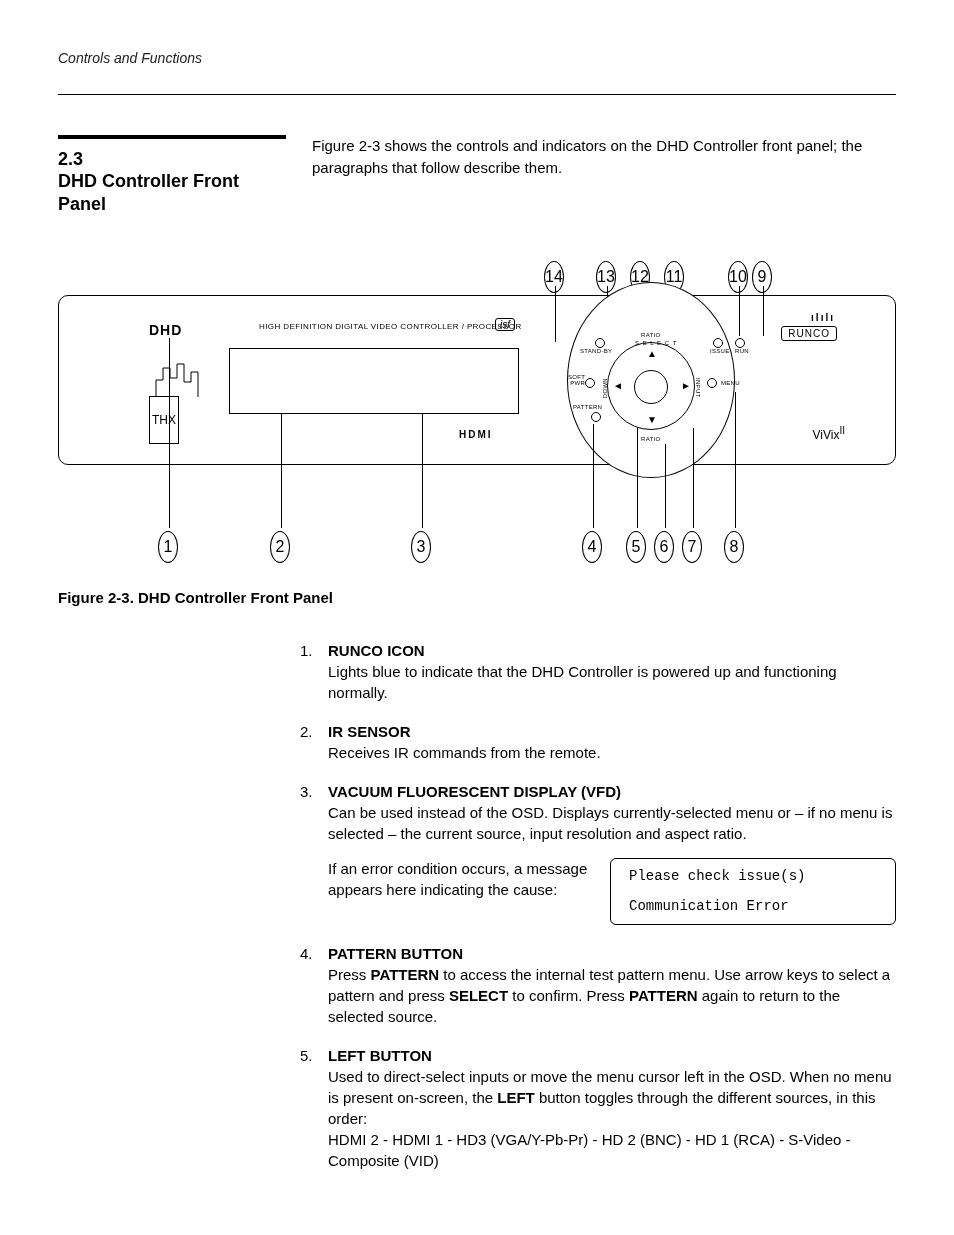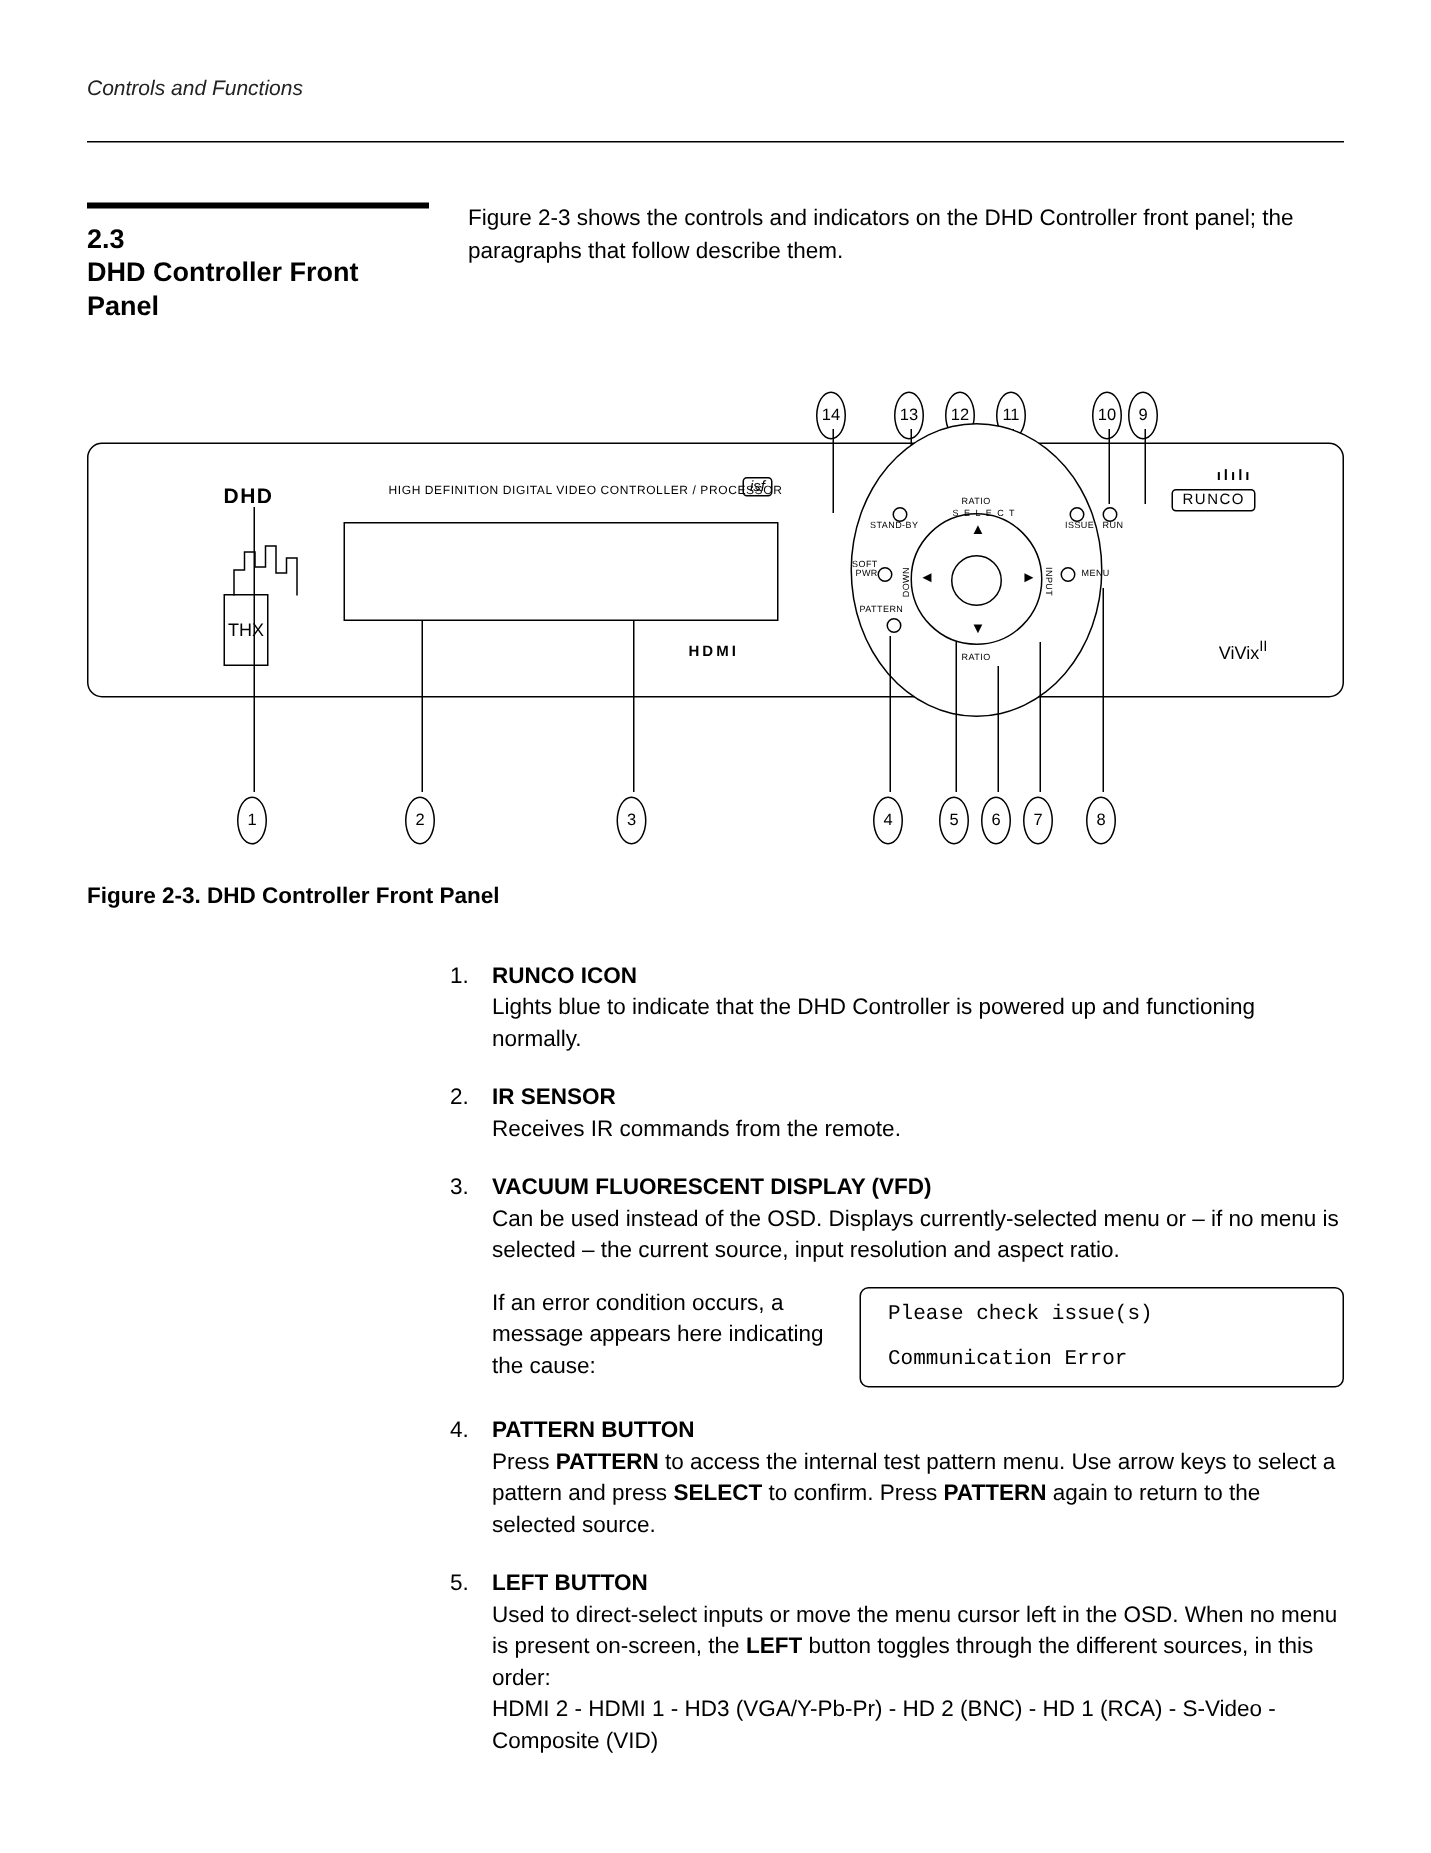--- a/index.html
+++ b/index.html
@@ -8,21 +8,21 @@
   .running-head { font-style: italic; font-size: 14px; color: #222; margin-bottom: 10px; }
   .head-rule { border: none; border-top: 1px solid #000; margin-top: 28px; margin-bottom: 40px; }
   .sec-row { display: flex; gap: 26px; align-items: flex-start; }
   .sec-title-block { width: 228px; flex: 0 0 228px; }
   .sec-title-block .bar { height: 4px; width: 100%; background: #000; margin-bottom: 10px; }
   .sec-title-block .num { font-weight: bold; font-size: 18px; }
   .sec-title-block .title { font-weight: bold; font-size: 18px; line-height: 1.25; }
   .lead { font-size: 15px; line-height: 1.45; }
   .figure-area { margin-top: 46px; }
   .callouts-top { position: relative; height: 28px; }
-  .circle-num { display:inline-flex; width:20px; height:32px; border:1px solid #000; border-radius:50%; align-items:center; justify-content:center; font-size:11px; position:absolute; top:0; }
+  .circle-num { display:inline-flex; width:20px; height:32px; border:1px solid #000; border-radius:50%; align-items:center; justify-content:center; font-size:16px; position:absolute; top:0; }
   .panel { border:1px solid #000; border-radius:10px; height:170px; position:relative; margin-top:6px; }
   .panel .logo-hd { position:absolute; left:90px; top:26px; font-weight:bold; font-size:14px; letter-spacing:1px; }
   .panel .thx { position:absolute; left:90px; bottom:20px; font-size:12px; border:1px solid #000; padding:16px 2px; }
   .panel .hdmi { position:absolute; left:400px; bottom:24px; font-size:10px; font-weight:bold; letter-spacing:2px; }
   .panel .label-long { position:absolute; left:200px; top:26px; font-size:8px; letter-spacing:0.4px; }
   .panel .isf { position:absolute; left:436px; top:22px; border:1px solid #000; font-style:italic; font-size:10px; padding:0 4px; border-radius:3px; }
   .panel .ir { position:absolute; left:96px; top:64px; width:46px; height:38px; }
   .panel .vfd-rect { position:absolute; left:170px; top:52px; width:290px; height:66px; border:1px solid #000; }
   .panel .runco { position:absolute; right:58px; top:30px; border:1px solid #000; font-size:10px; padding:1px 6px; border-radius:3px; letter-spacing:1px; }
   .panel .runco-ticks { position:absolute; right:60px; top:16px; font-size:10px; letter-spacing:2px;font-weight:bold;}
@@ -35,21 +35,21 @@
   .dial .tiny { font-size:6px; position:absolute; letter-spacing:0.3px; }
   .dial .tinycircle { position:absolute; width:10px; height:10px; border:1px solid #000; border-radius:50%; }
   .callouts-bottom { position:relative; height:96px; margin-top:2px; }
   .callouts-bottom .circle-num { top:auto; bottom:0; }
   .panel .leader { position:absolute; width:1px; background:#000; }
   .fig-caption { font-weight:bold; font-size:15px; margin-top:26px; }
   .def-list { margin-top:34px; padding-left:270px; font-size:15px; }
   .def-list li { list-style:none; position:relative; margin-bottom:18px; line-height:1.4; }
   .def-list li .n { position:absolute; left:-28px; top:0; }
   .def-list .term { font-weight:bold; }
-  .vfd-box { border:1px solid #000; border-radius:6px; font-family:"Courier New",monospace; font-size:14px; padding:8px 18px; width:323px; float:right; margin-left:14px; }
+  .vfd-box { border:1px solid #000; border-radius:6px; font-family:"Courier New",monospace; font-size:14px; padding:8px 18px; width:286px; float:right; margin-left:14px; }
   .vfd-box .l2 { margin-top:10px; }
   .after-float { clear:both; }
   .ir svg { width:46px; height:38px; }
   b { font-weight:bold; }
 </style>
 </head>
 <body>
 
 <div class="page">
   <div class="running-head">Controls and Functions</div>

